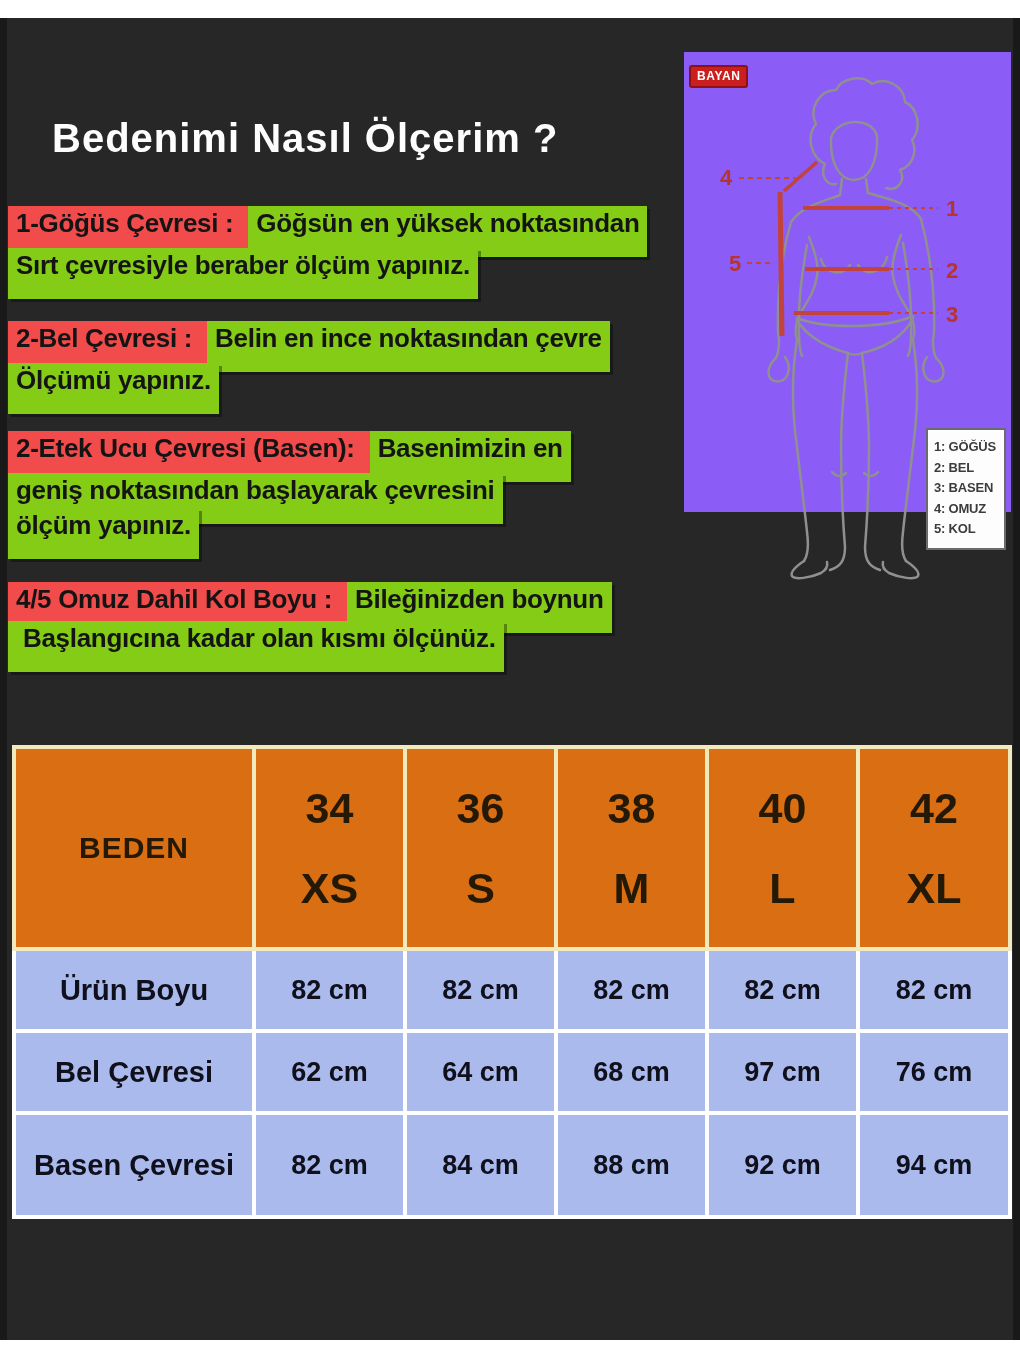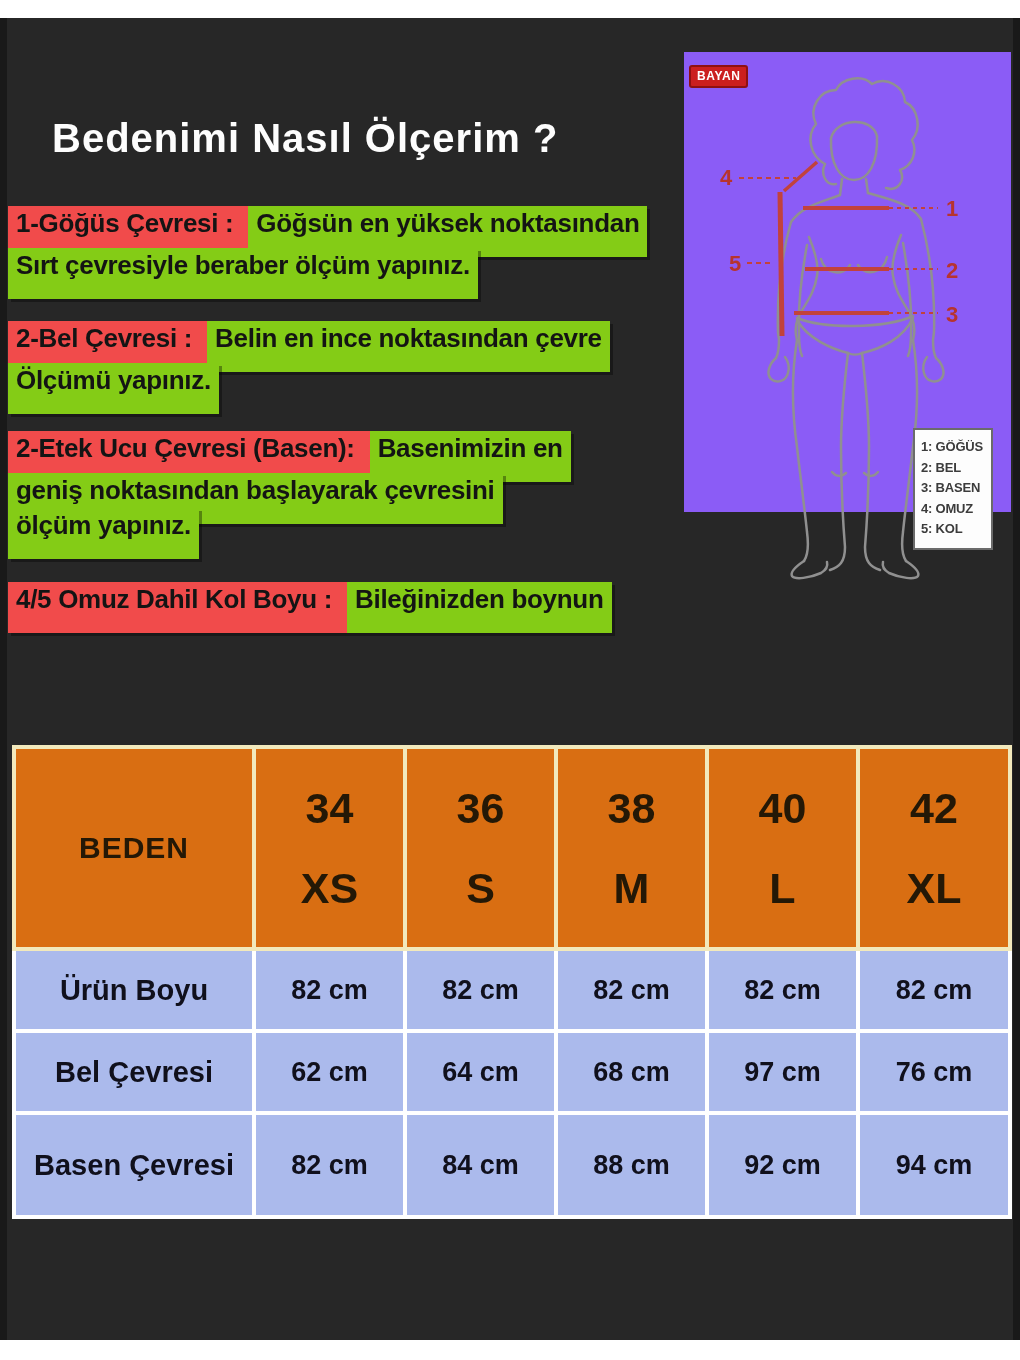--- a/index.html
+++ b/index.html
@@ -30,21 +30,21 @@
     position:absolute;left:684px;top:34px;width:327px;height:460px;background:#8b5cf6;
   }
   .badge{
     position:absolute;left:5px;top:13px;z-index:2;
     background:#cb1f1f;border:2px solid #8e1111;border-radius:3px;
     color:#ffffff;font-size:12px;font-weight:bold;letter-spacing:0.6px;
     padding:2px 6px 3px;
   }
   .figure-svg{position:absolute;left:0;top:0;width:327px;height:565px;}
   .legend{
-    position:absolute;left:229px;top:376px;width:70px;height:111px;
+    position:absolute;left:242px;top:376px;width:70px;height:111px;
     border:2px solid #6b6b6b;background:#fdfdfd;
     padding:7px 0 0 6px;
   }
   .legend div{
     font-size:13px;font-weight:bold;color:#3c3c3c;line-height:20.5px;
     letter-spacing:-0.2px;white-space:pre;
   }
 
   
   table.size{
@@ -93,20 +93,23 @@
     </div>
     <div class="txt-line" style="left:8px;top:455px">
       <span class="hl white">geniş noktasından başlayarak çevresini</span>
     </div>
     <div class="txt-line" style="left:8px;top:490px">
       <span class="hl white">ölçüm yapınız.</span>
     </div>
 
     <div class="txt-line" style="left:8px;top:564px">
       <span class="hl red">4/5 Omuz Dahil Kol Boyu : </span><span class="hl white">Bileğinizden boynun</span>
+    </div>
+    <div class="txt-line" style="left:8px;top:603px">
+      <span class="hl white"> Başlangıcına kadar olan kısmı ölçünüz.</span>
     </div>
 
     <div class="panel">
       <div class="badge">BAYAN</div>
 
       <svg class="figure-svg" viewBox="0 0 327 565">
 
         <g stroke="#909090" stroke-width="2.5" fill="none" stroke-linecap="round" stroke-linejoin="round">
 
           <path d="M141 112 C126 104,122 84,132 72 C124 56,136 38,152 38 C158 26,178 22,188 32 C202 24,220 34,221 50 C234 56,238 76,228 88 C234 100,228 114,216 118 C222 128,214 140,202 136"></path>

